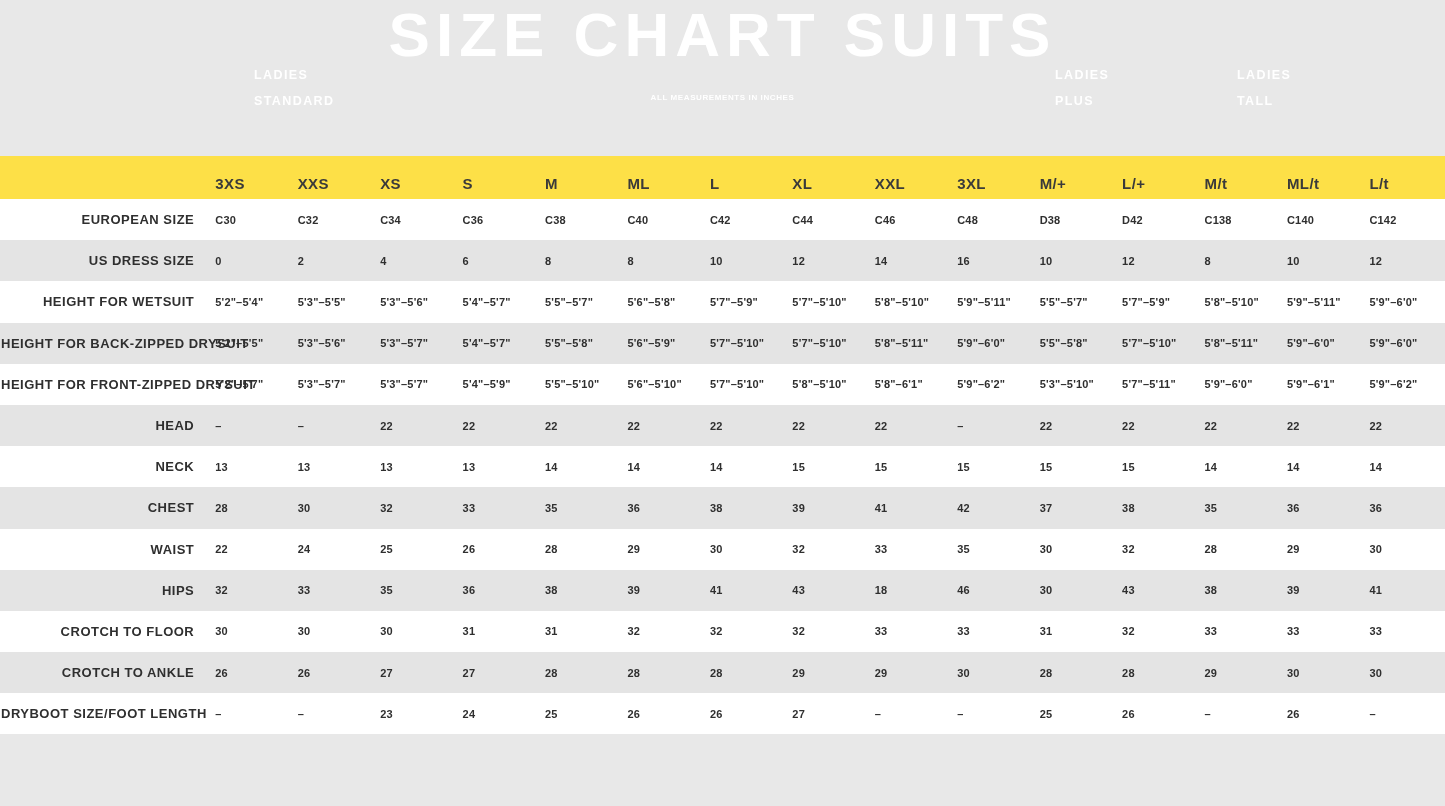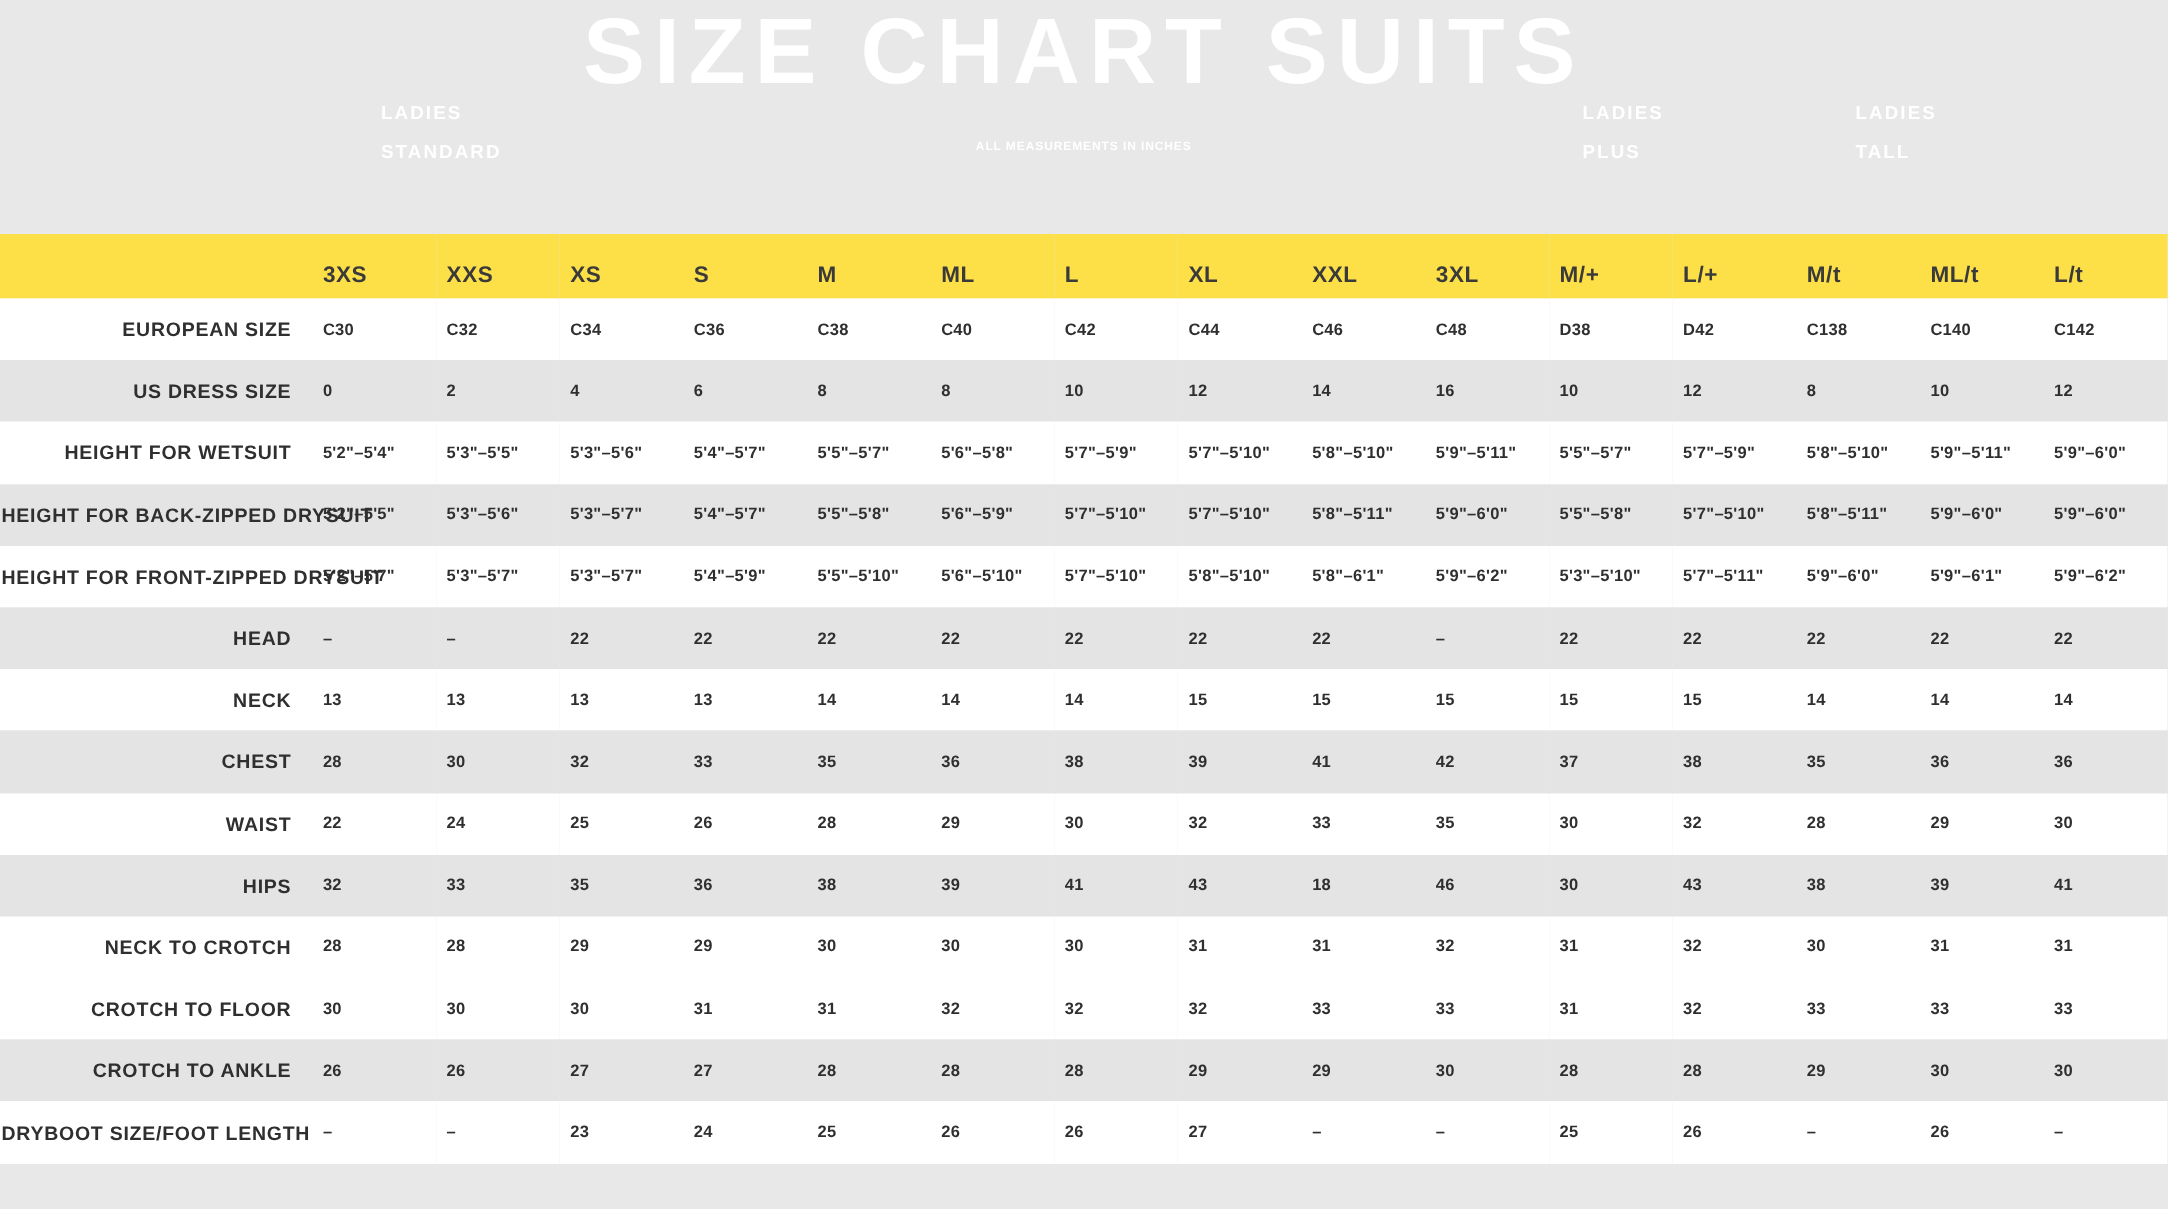--- a/index.html
+++ b/index.html
@@ -331,38 +331,20 @@
         <td class="cell">43</td>
         <td class="cell">18</td>
         <td class="cell">46</td>
         <td class="cell">30</td>
         <td class="cell">43</td>
         <td class="cell">38</td>
         <td class="cell">39</td>
         <td class="cell">41</td>
       </tr>
       <tr class="odd">
-        <td class="rowlabel">NECK TO CROTCH</td>
-        <td class="cell">28</td>
-        <td class="cell">28</td>
-        <td class="cell">29</td>
-        <td class="cell">29</td>
-        <td class="cell">30</td>
-        <td class="cell">30</td>
-        <td class="cell">30</td>
-        <td class="cell">31</td>
-        <td class="cell">31</td>
-        <td class="cell">32</td>
-        <td class="cell">31</td>
-        <td class="cell">32</td>
-        <td class="cell">30</td>
-        <td class="cell">31</td>
-        <td class="cell">31</td>
-      </tr>
-      <tr class="odd">
         <td class="rowlabel">CROTCH TO FLOOR</td>
         <td class="cell">30</td>
         <td class="cell">30</td>
         <td class="cell">30</td>
         <td class="cell">31</td>
         <td class="cell">31</td>
         <td class="cell">32</td>
         <td class="cell">32</td>
         <td class="cell">32</td>
         <td class="cell">33</td>

